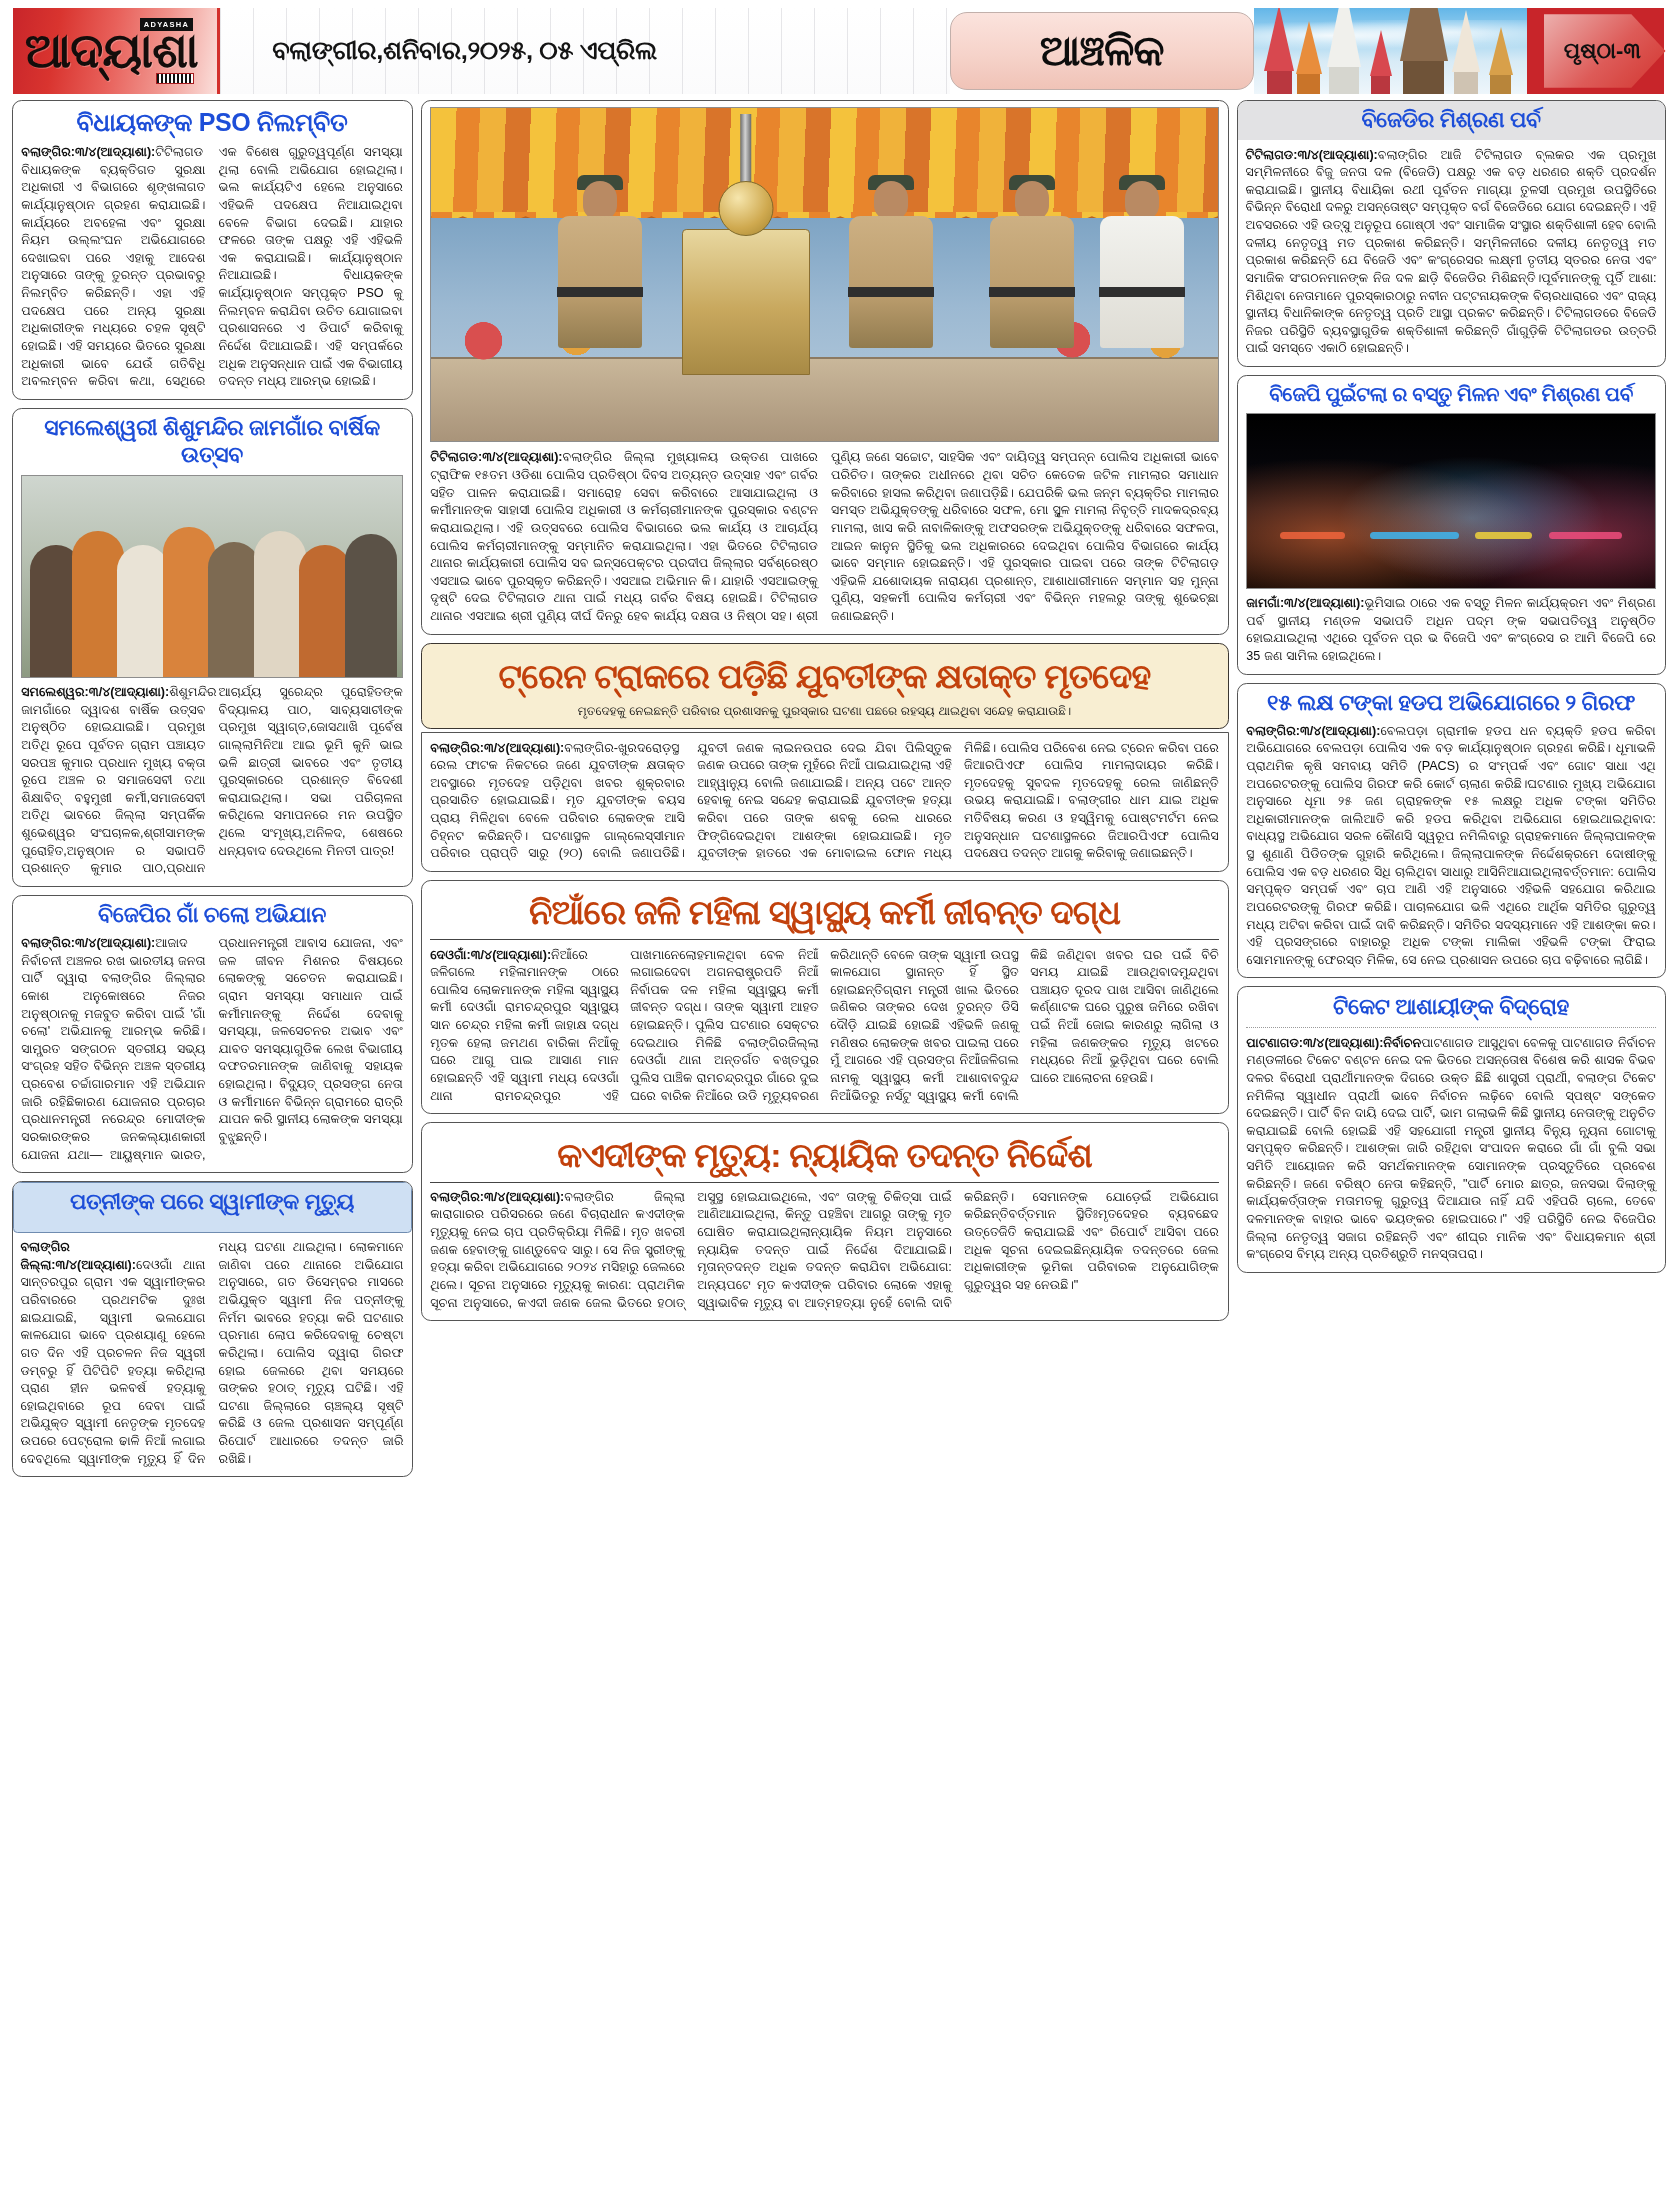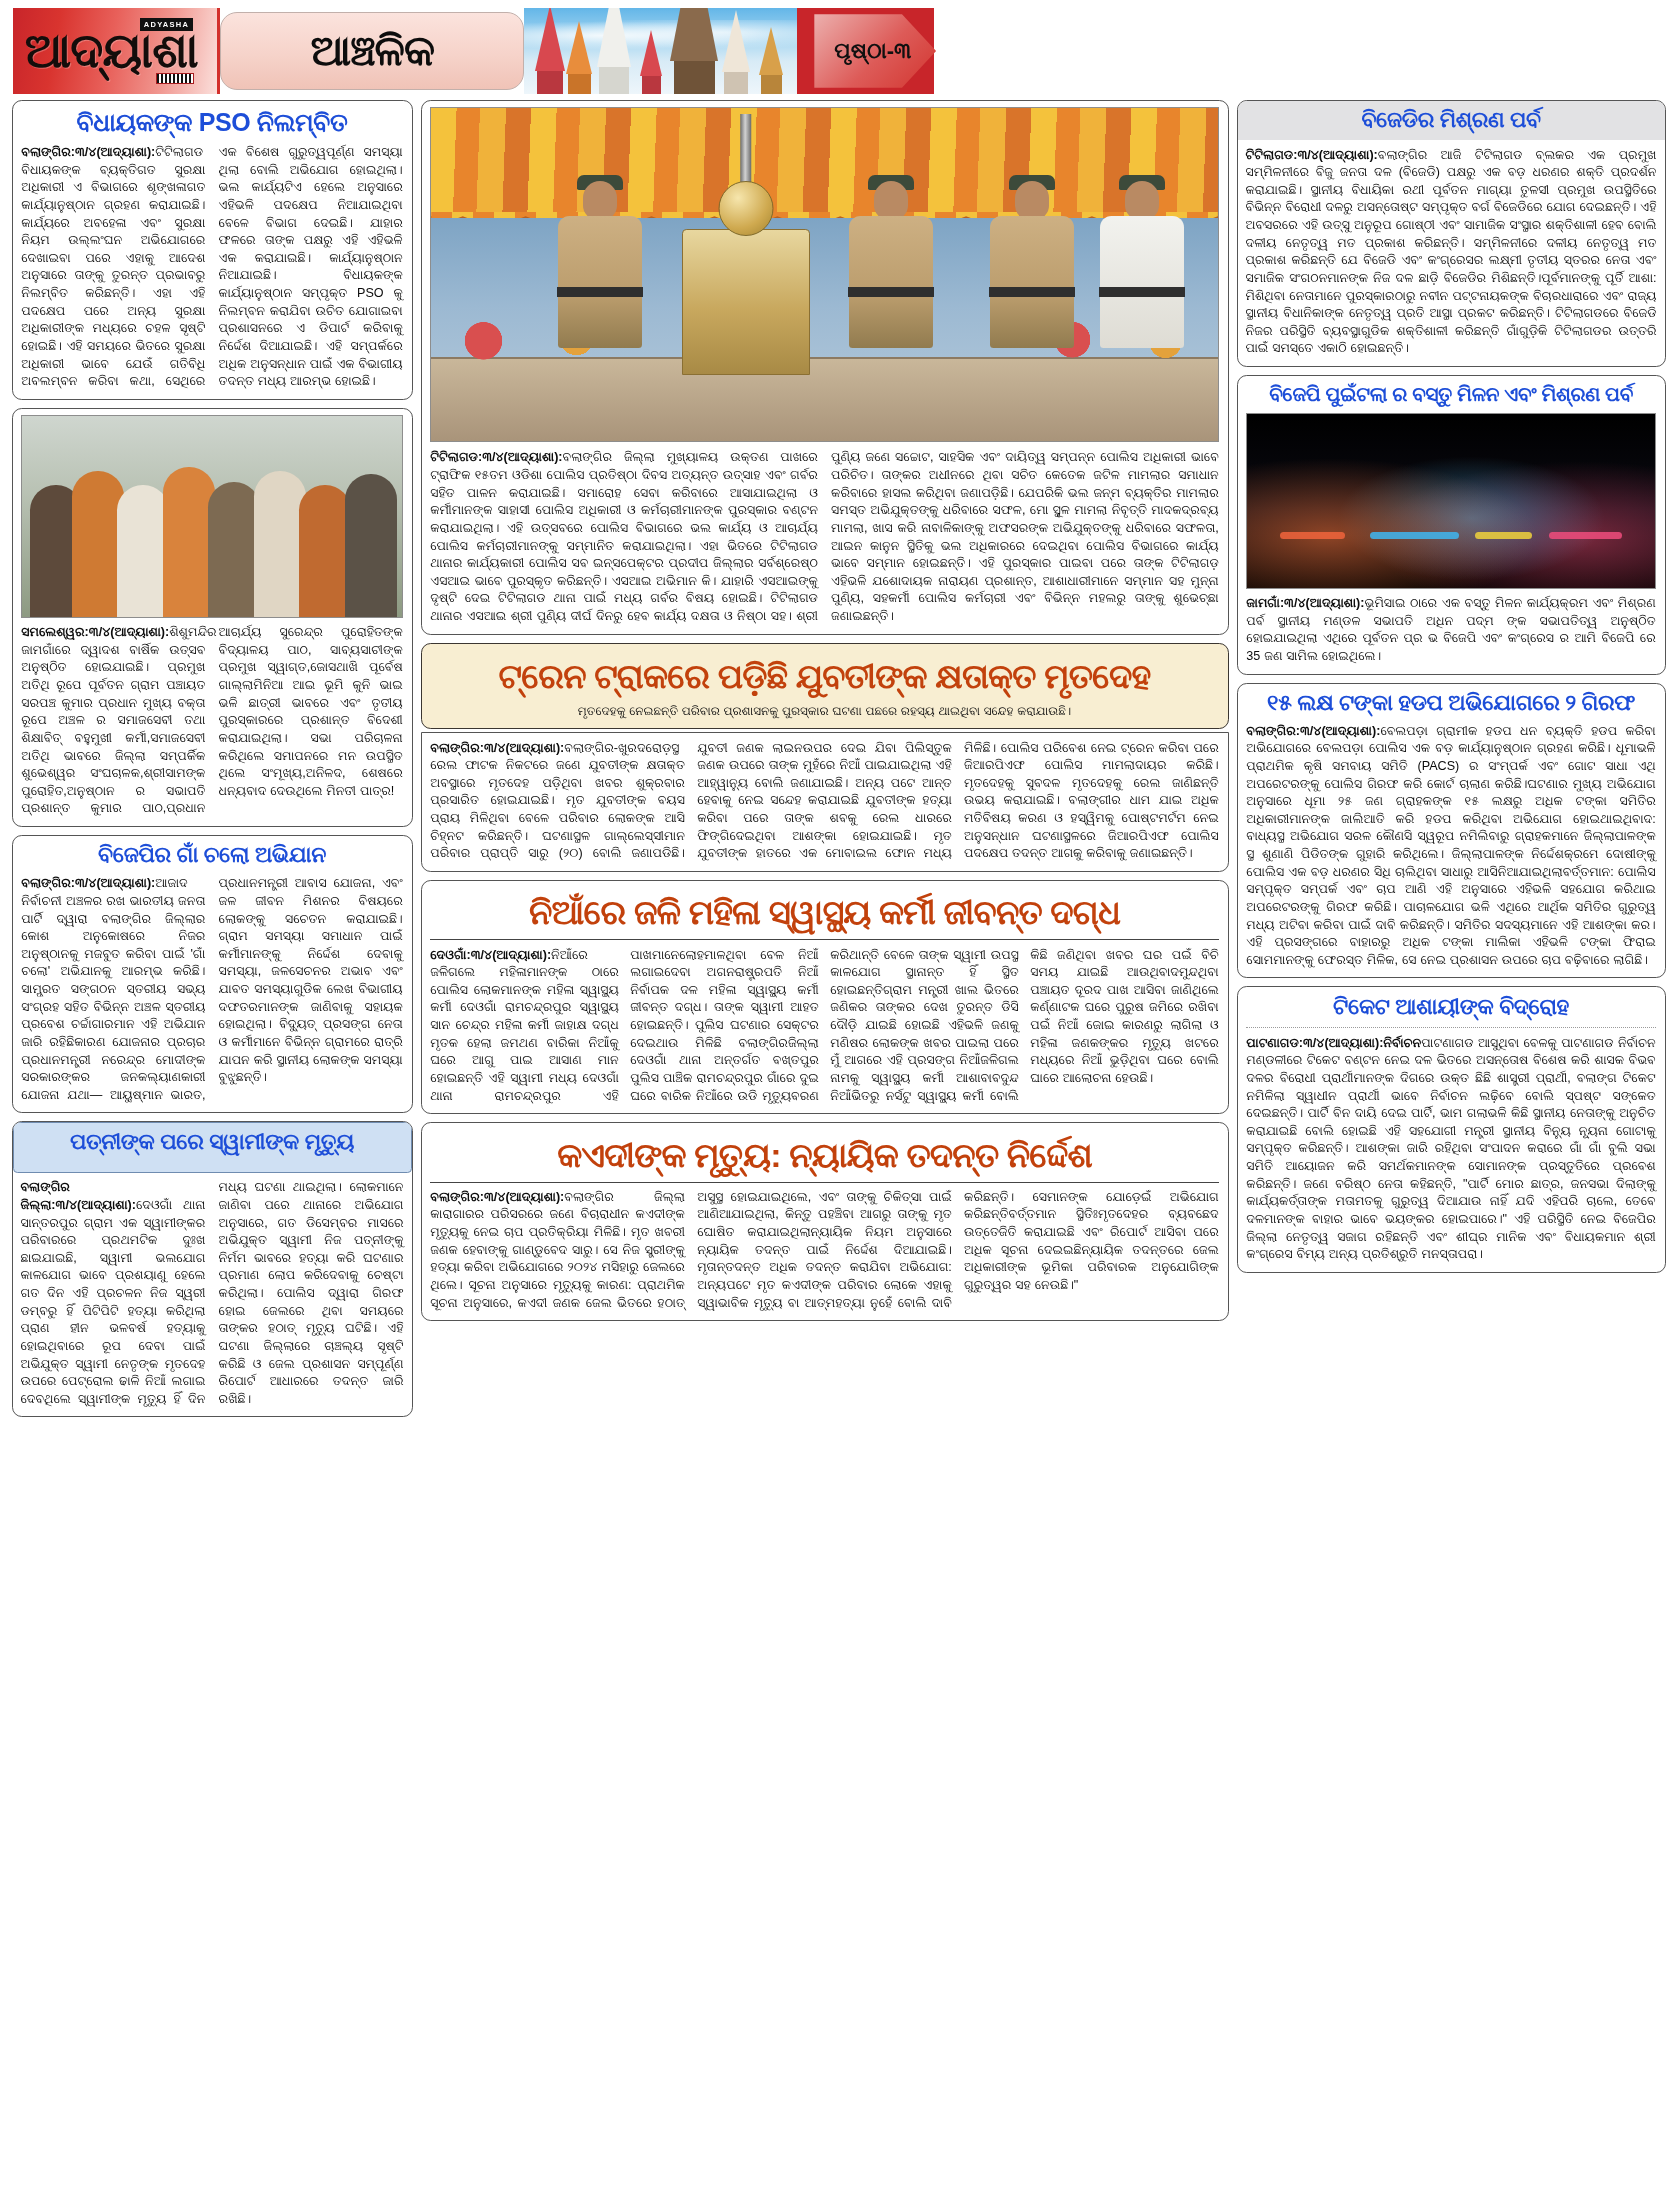--- a/index.html
+++ b/index.html
@@ -245,20 +245,23 @@
 <div class="page">
 
   <div class="masthead">
 
     <div class="mh-logo">
       <span class="mh-logo-word">ଆଦ୍ୟାଶା</span>
       <span class="mh-logo-badge">ADYASHA</span>
       <span class="mh-logo-bar"></span>
     </div>
 
+    <div class="mh-date">
+      <span>ବଲାଙ୍ଗୀର,ଶନିବାର,୨୦୨୫, ୦୫ ଏପ୍ରିଲ</span>
+    </div>
 
     <div class="mh-title">
       <span>ଆଞ୍ଚଳିକ</span>
     </div>
 
     <div class="mh-temple">
       <div class="sky-wisp"></div>
       <div class="spire" style="left:10.6px; --w:15px; --h:66px; --c:#d8484f; --c2:#b9373f; --b:23px;">
           <i></i>
           <u></u>
@@ -299,20 +302,21 @@
   <div class="cols">
 
     <div class="col-left">
 
       <div class="box">
         <h2 class="hl">ବିଧାୟକଙ୍କ PSO ନିଲମ୍ବିତ</h2>
         <div class="bodytext c2"><b>ବଲାଙ୍ଗିର:୩/୪(ଆଦ୍ୟାଶା):</b><span>ଟିଟିଲାଗଡ ବିଧାୟକଙ୍କ ବ୍ୟକ୍ତିଗତ ସୁରକ୍ଷା ଅଧିକାରୀ ଏ ବିଭାଗରେ ଶୃଙ୍ଖଳାଗତ କାର୍ଯ୍ୟାନୁଷ୍ଠାନ ଗ୍ରହଣ କରାଯାଇଛି। କାର୍ଯ୍ୟରେ ଅବହେଳା ଏବଂ ସୁରକ୍ଷା ନିୟମ ଉଲ୍ଲଂଘନ ଅଭିଯୋଗରେ ଦେଖାଇବା ପରେ ଏହାକୁ ଆଦେଶ ଅନୁସାରେ ତାଙ୍କୁ ତୁରନ୍ତ ପ୍ରଭାବରୁ ନିଲମ୍ବିତ କରିଛନ୍ତି। ଏହା ଏହି ପଦକ୍ଷେପ ପରେ ଅନ୍ୟ ସୁରକ୍ଷା ଅଧିକାରୀଙ୍କ ମଧ୍ୟରେ ଚହଳ ସୃଷ୍ଟି ହୋଇଛି। ଏହି ସମୟରେ ଭିତରେ ସୁରକ୍ଷା ଅଧିକାରୀ ଭାବେ ଯେଉଁ ଗତିବିଧି ଅବଲମ୍ବନ କରିବା କଥା, ସେଥିରେ ଏକ ବିଶେଷ ଗୁରୁତ୍ୱପୂର୍ଣ୍ଣ ସମସ୍ୟା ଥିଲା ବୋଲି ଅଭିଯୋଗ ହୋଇଥିଲା। ଭଲ କାର୍ଯ୍ୟଟିଏ ହେଲେ ଅନୁସାରେ ଏହିଭଳି ପଦକ୍ଷେପ ନିଆଯାଇଥିବା ବେଳେ ବିଭାଗ ଦେଇଛି। ଯାହାର ଫଳରେ ତାଙ୍କ ପକ୍ଷରୁ ଏହି ଏହିଭଳି ଏକ କରାଯାଇଛି। କାର୍ଯ୍ୟାନୁଷ୍ଠାନ ନିଆଯାଇଛି। ବିଧାୟକଙ୍କ କାର୍ଯ୍ୟାନୁଷ୍ଠାନ ସମ୍ପୃକ୍ତ PSO କୁ ନିଲମ୍ବନ କରାଯିବା ଉଚିତ ଯୋଗାଇବା ପ୍ରଶାସନରେ ଏ ଡିପାର୍ଟ କରିବାକୁ ନିର୍ଦ୍ଦେଶ ଦିଆଯାଇଛି। ଏହି ସମ୍ପର୍କରେ ଅଧିକ ଅନୁସନ୍ଧାନ ପାଇଁ ଏକ ବିଭାଗୀୟ ତଦନ୍ତ ମଧ୍ୟ ଆରମ୍ଭ ହୋଇଛି।</span></div>
       </div>
 
       <div class="box">
+        <h2 class="hl sm">ସମଲେଶ୍ୱରୀ ଶିଶୁମନ୍ଦିର ଜାମଗାଁର ବାର୍ଷିକ ଉତ୍ସବ</h2>
         <div class="photo photo-small">
           <div class="ph-crowd">
             <div class="p" style="left:2%;  background:#5d4a3b;"></div>
             <div class="p" style="left:13%; background:#cf7a33; height:146px;"></div>
             <div class="p" style="left:25%; background:#e9e3d6; height:132px;"></div>
             <div class="p" style="left:37%; background:#d9833c; height:150px;"></div>
             <div class="p" style="left:49%; background:#7d6a52; height:135px;"></div>
             <div class="p" style="left:61%; background:#e0d6c4; height:146px;"></div>
             <div class="p" style="left:73%; background:#c06a30; height:132px;"></div>
             <div class="p" style="left:85%; background:#5b5247; height:143px;"></div>

